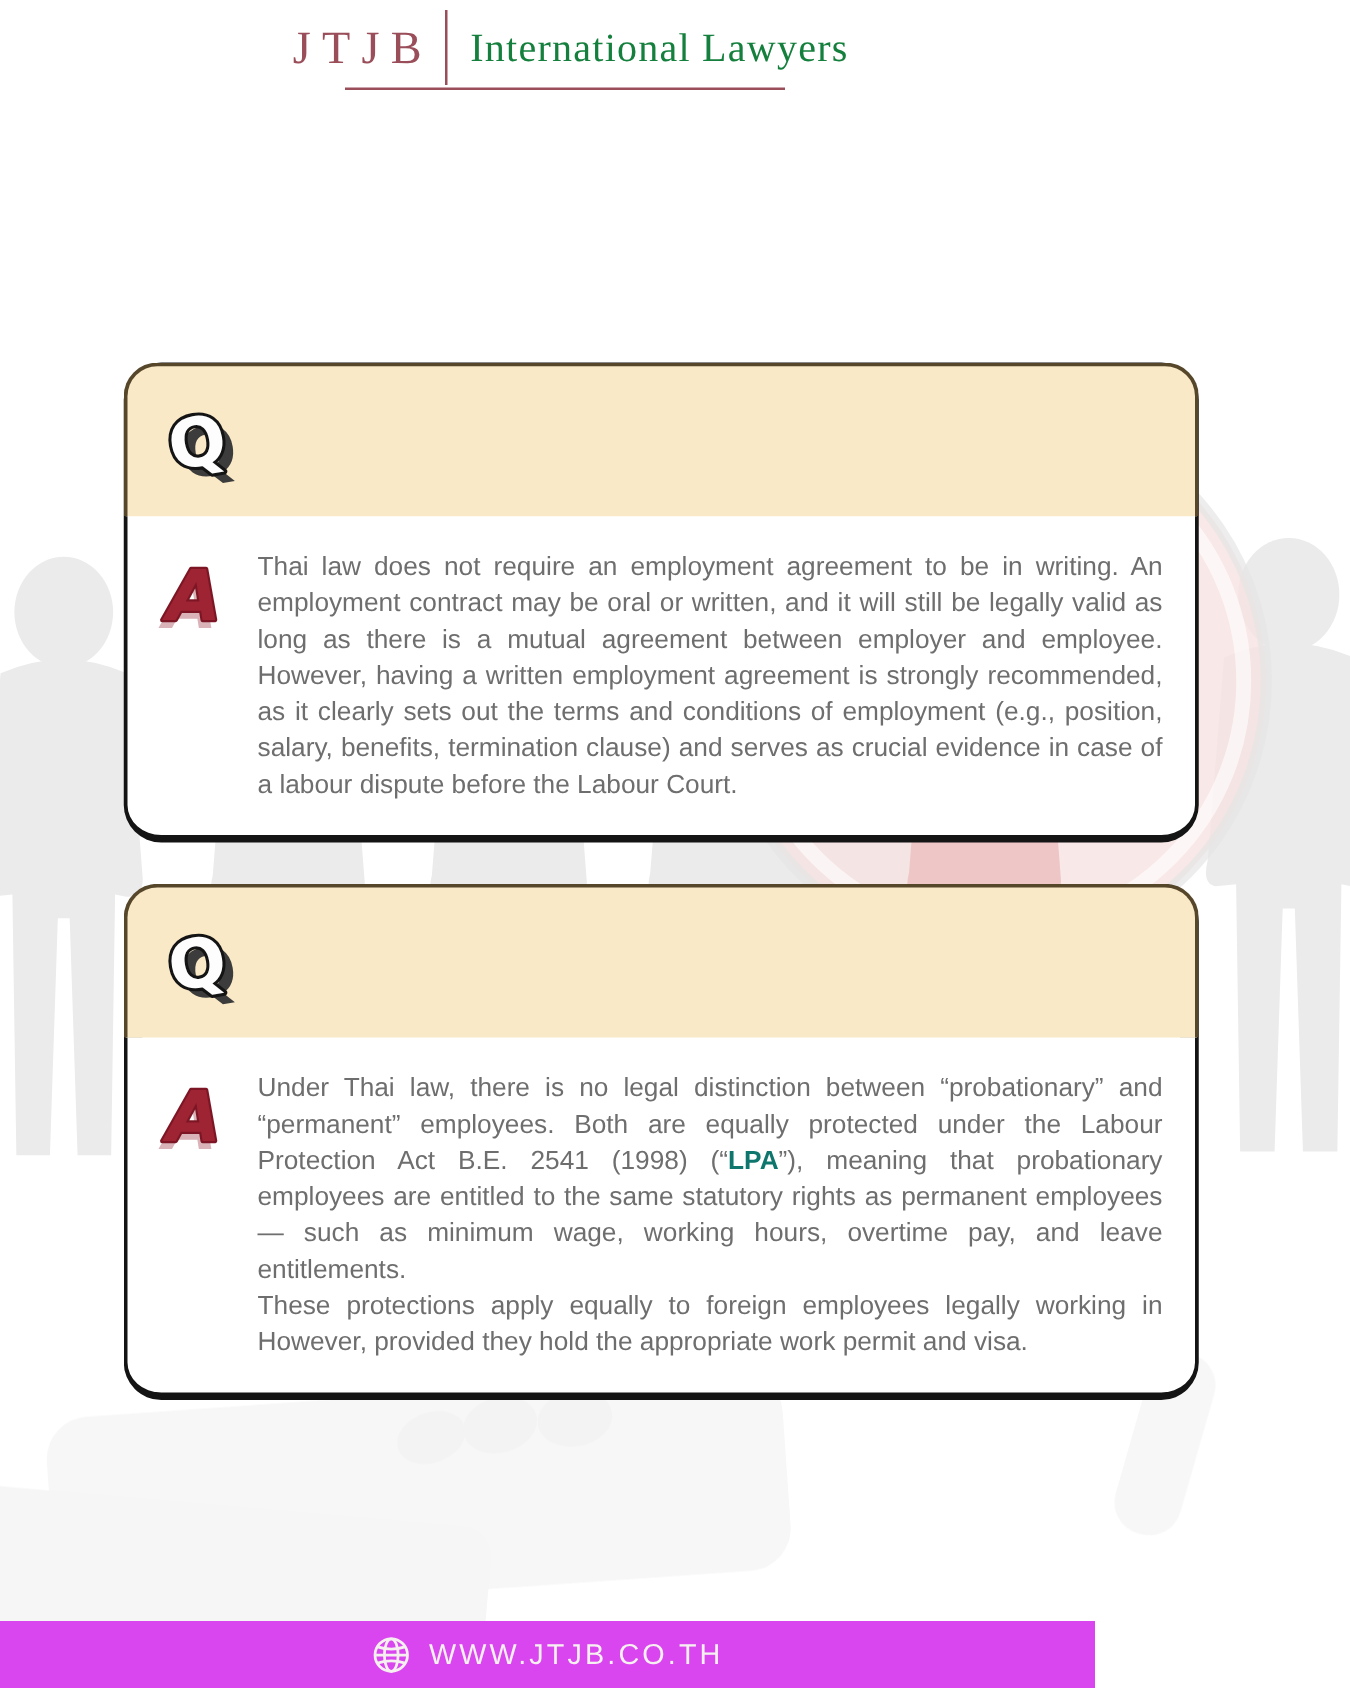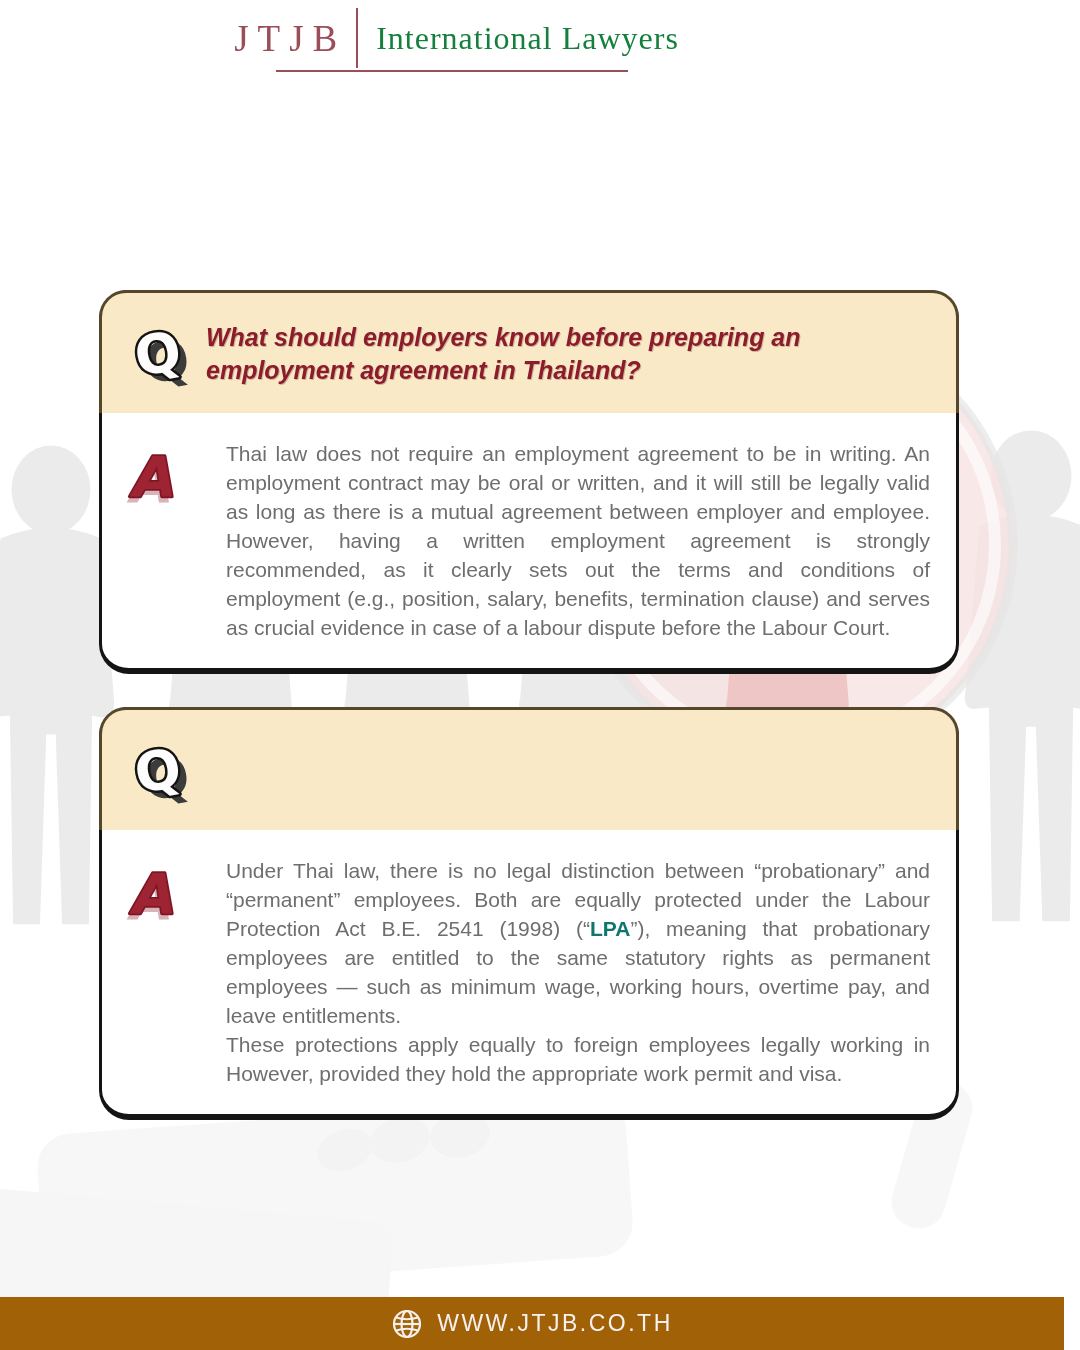--- a/index.html
+++ b/index.html
@@ -40,27 +40,27 @@
     display:flex;align-items:flex-start;
     padding:20px 34px 20px 22px;gap:18px;
   }
   .q-icon{flex:0 0 64px;margin-top:2px;}
   .q-text{
     color:#8c1c2b;font-weight:bold;font-style:italic;font-size:25px;line-height:33px;
     padding-top:8px;text-shadow:1px 1px 0 rgba(70,20,20,0.25);
   }
   .a-row{display:flex;align-items:flex-start;padding:26px 26px 26px 22px;gap:20px;}
   .a-icon{flex:0 0 62px;margin-top:2px;}
-  .a-text{color:#6e6e6e;font-size:21px;line-height:29px;text-align:justify;flex:1;margin-left:20px;}
+  .a-text{color:#6e6e6e;font-size:21px;line-height:29px;text-align:justify;flex:1;}
   .a-text p{margin:0;}
   .a-text .bold{font-weight:bold;color:#0f766e;}
 
   
   .footer{
-    position:absolute;left:0;bottom:0;width:1064px;height:53px;background:#a16207;z-index:3;
+    position:absolute;left:0;bottom:0;width:876px;height:53px;background:#d946ef;z-index:3;
     display:flex;align-items:center;justify-content:center;gap:14px;
   }
   .footer-text{color:#f7f0f0;font-size:23px;letter-spacing:2.5px;}
 </style>
 </head>
 <body>
 
 <div class="canvas">
 
   <svg class="bg" width="1080" height="1350" viewBox="0 0 1080 1350" aria-hidden="true">
@@ -107,21 +107,20 @@
 
 
   <section class="card card1">
     <div class="q-header">
       <svg class="q-icon" width="64" height="78" viewBox="0 0 64 78">
         <g font-family="DejaVu Sans, sans-serif" font-size="54" font-weight="800" text-anchor="middle">
           <text x="37" y="62" transform="rotate(-10 32 40) translate(4 5)" fill="#3c3c3c">Q</text>
           <text x="34" y="58" transform="rotate(-10 32 40)" fill="#fdfdfd" stroke="#141414" stroke-width="5" paint-order="stroke" stroke-linejoin="round">Q</text>
         </g>
       </svg>
-      <div class="q-text">What should employers know before preparing an employment agreement in Thailand?</div>
     </div>
     <div class="a-row">
       <svg class="a-icon" width="62" height="74" viewBox="0 0 62 74">
         <g font-family="DejaVu Sans, sans-serif" font-size="56" font-weight="800" font-style="italic" text-anchor="middle">
           <text x="30" y="58" transform="translate(-2 3)" fill="#d9b3b8">A</text>
           <text x="31" y="55" fill="#9e2433" stroke="#7d1624" stroke-width="3.5" paint-order="stroke" stroke-linejoin="round">A</text>
         </g>
       </svg>
       <div class="a-text">
           <p><span>Thai law does not require an employment agreement to be in writing. An employment contract may be oral or written, and it will still be legally valid as long as there is a mutual agreement between employer and employee. However, having a written employment agreement is strongly recommended, as it clearly sets out the terms and conditions of employment (e.g., position, salary, benefits, termination clause) and serves as crucial evidence in case of a labour dispute before the Labour Court.</span></p>

